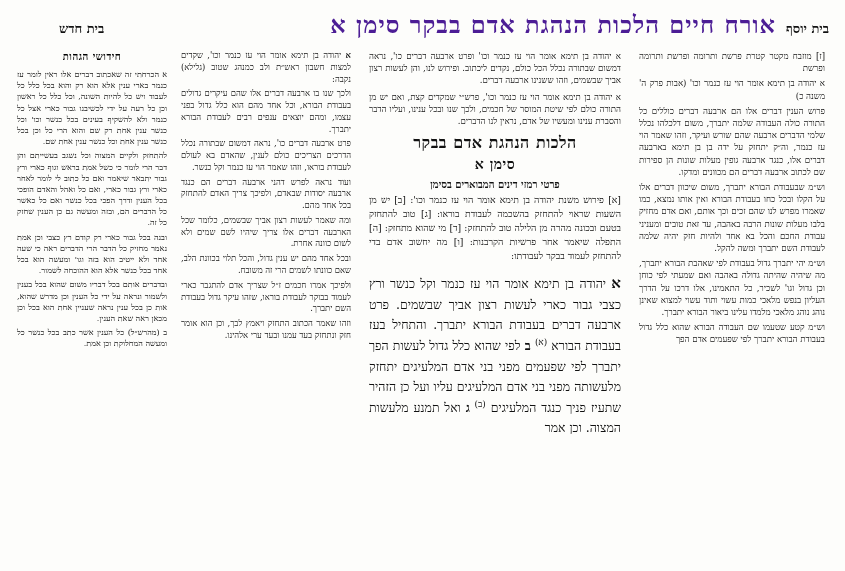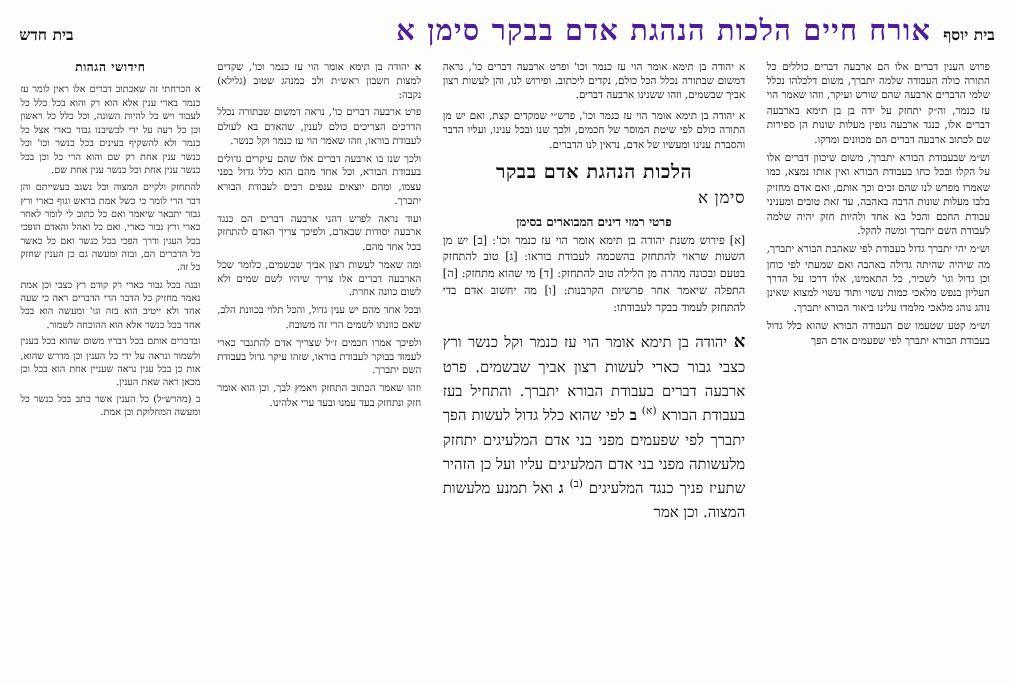--- a/index.html
+++ b/index.html
@@ -42,20 +42,21 @@
     display: flex;
     flex-direction: row;
     align-items: baseline;
     gap: 10px;
   }
   .hdr-left {
     display: flex;
     flex-direction: row;
     align-items: flex-start;
     gap: 10px;
+    margin-left: 43px;
   }
   .hdr-side {
     font-family: "DejaVu Serif", serif;
     font-size: 13px;
     font-weight: bold;
     color: #111;
     white-space: nowrap;
   }
   .hdr-main {
     font-family: "DejaVu Serif", serif;
@@ -151,23 +152,23 @@
 
   
   .main-head {
     text-align: center;
     font-size: 16px;
     font-weight: bold;
     margin: 4px 0 2px 0;
     letter-spacing: 0.5px;
   }
   .main-siman {
-    text-align: right;
+    text-align: center;
     font-size: 14px;
-    font-weight: normal;
+    font-weight: bold;
     margin: 4px 0 6px 0;
     letter-spacing: 0.5px;
   }
   .main-intro {
     font-size: 10.5px;
     line-height: 1.5;
     text-align: justify;
     margin: 0 0 7px 0;
   }
   .main-simanim-title {
@@ -219,20 +220,22 @@
       <span class="hdr-main">אורח חיים הלכות הנהגת אדם בבקר סימן א</span>
     </div>
     <div class="hdr-left">
       <span class="hdr-left-label">בית חדש</span>
     </div>
   </div>
 
   <div class="columns">
 
     <div class="col col-bais-yosef">
+      <div class="para">[ז] מוזבח מקטר קטרת פרשת ותרומה ופרשת ותרומה ופרשת</div>
+      <div class="para">א יהודה בן תימא אומר הוי עז כנמר וכו' (אבות פרק ה' משנה כ)</div>
       <div class="para">פרוש הענין דברים אלו הם ארבעה דברים כוללים כל התורה כולה העבודה שלמה יתברך, משום דלכלהו נכלל שלמי הדברים ארבעה שהם שורש ועיקר, וזהו שאמר הוי עז כנמר, וה״ק יתחזק על ידה בן בן תימא בארבעה דברים אלו, כנגד ארבעה גופין מעלות שונות הן ספירות שם לכתוב ארבעה דברים הם מכוונים ומדקו.</div>
       <div class="para">וש״מ שבעבודת הבורא יתברך, משום שיכוון דברים אלו על הקלו ובכל כחו בעבודת הבורא ואין אותו נמצא, כמו שאמרו מפרש לנו שהם זכים וכך אותם, ואם אדם מחזיק בלבו מעלות שונות הרבה באהבה, עד זאת טובים ומעניני עבודת החכם והכל בא אחד ולהיות חזק יהיה שלמה לעבודת השם יתברך ומשה להקל.</div>
       <div class="para">וש״מ יהי יתברך גדול בעבודת לפי שאהבת הבורא יתברך, מה שיהיה שהיתה גדולה באהבה ואם שמעתי לפי כוחן וכן גדול וגו' לשכיר, כל התאמינו, אלו דרכו על הדרך העליון בנפש מלאכי כמות עשוי ותוד עשוי למצוא שאינן נוהג נוהג מלאכי מלמדו עלינו ביאור הבורא יתברך.</div>
       <div class="para">וש״מ קטע שטעמו שם העבודה הבורא שהוא כלל גדול בעבודת הבורא יתברך לפי שפעמים אדם הפך</div>
     </div>
 
     <div class="col col-main">
 
       <div class="main-intro" style="font-size:8.6px;line-height:1.42;margin-bottom:4px;">א יהודה בן תימא אומר הוי עז כנמר וכו' ופרט ארבעה דברים כו', נראה דמשום שבתורה נכלל הכל כולם, נקדים ליכתוב. ופירוש לנו, והן לעשות רצון אביך שבשמים, וזהו ששנינו ארבעה דברים.</div>
       <div class="main-intro" style="font-size:8.6px;line-height:1.42;margin-bottom:6px;">א יהודה בן תימא אומר הוי עז כנמר וכו', פרש״י שמקדים קצת, ואם יש מן התורה כולם לפי שיטת המוסר של חכמים, ולכך שנו ובכל ענינו, ועליו הדבר והסברת ענינו ומעשיו של אדם, נראין לנו הדברים.</div>
@@ -251,22 +254,22 @@
         <span class="marker">ב</span>
         <span>לפי שהוא כלל גדול לעשות הפך יתברך לפי שפעמים מפני בני אדם המלעיגים יתחזק מלעשותה מפני בני אדם המלעיגים עליו ועל כן הזהיר שתעיז פניך כנגד המלעיגים</span>
         <span class="sup">(ב)</span>
         <span class="marker">ג</span>
         <span>ואל תמנע מלעשות המצוה. וכן אמר</span>
       </div>
     </div>
 
     <div class="col col-commentary">
       <div class="para first">א יהודה בן תימא אומר הוי עז כנמר וכו', שקדים למצות חשבון ראש״ת ולב כמנהג שטוב (גלילא) נקבה:</div>
+      <div class="para">ולכך שנו בו ארבעה דברים אלו שהם עיקרים גדולים בעבודת הבורא, וכל אחד מהם הוא כלל גדול בפני עצמו, ומהם יוצאים ענפים רבים לעבודת הבורא יתברך.</div>
       <div class="para">פרט ארבעה דברים כו', נראה דמשום שבתורה נכלל הדרכים הצריכים כולם לענין, שהאדם בא לעולם לעבודת בוראו, וזהו שאמר הוי עז כנמר וקל כנשר.</div>
-      <div class="para">ולכך שנו בו ארבעה דברים אלו שהם עיקרים גדולים בעבודת הבורא, וכל אחד מהם הוא כלל גדול בפני עצמו, ומהם יוצאים ענפים רבים לעבודת הבורא יתברך.</div>
       <div class="para">ועוד נראה לפרש דהני ארבעה דברים הם כנגד ארבעה יסודות שבאדם, ולפיכך צריך האדם להתחזק בכל אחד מהם.</div>
       <div class="para">ומה שאמר לעשות רצון אביך שבשמים, כלומר שכל הארבעה דברים אלו צריך שיהיו לשם שמים ולא לשום כוונה אחרת.</div>
       <div class="para">ובכל אחד מהם יש ענין גדול, והכל תלוי בכוונת הלב, שאם כוונתו לשמים הרי זה משובח.</div>
       <div class="para">ולפיכך אמרו חכמים ז״ל שצריך אדם להתגבר כארי לעמוד בבוקר לעבודת בוראו, שזהו עיקר גדול בעבודת השם יתברך.</div>
       <div class="para">וזהו שאמר הכתוב התחזק ויאמץ לבך, וכן הוא אומר חזק ונתחזק בעד עמנו ובעד ערי אלהינו.</div>
     </div>
 
     <div class="col col-hagahot">
       <div class="col-title">חידושי הגהות</div>
       <div class="para">א הכרחתי זה שאכתוב דברים אלו ראין לומר עז כנמר בארי ענין אלא הוא רק והוא בכל כלל כל לעבוד ויש כל להיות השונה, וכל כלל כל ראשון וכן כל רעה על ידי לכשיבנו גבור כארי אצל כל כנמר ולא להשקיף בעינים בכל כנשר וכו' וכל כנשר ענין אחת רק שם והוא הרי כל וכן בכל כנשר ענין אחת וכל כנשר ענין אחת שם.</div>

